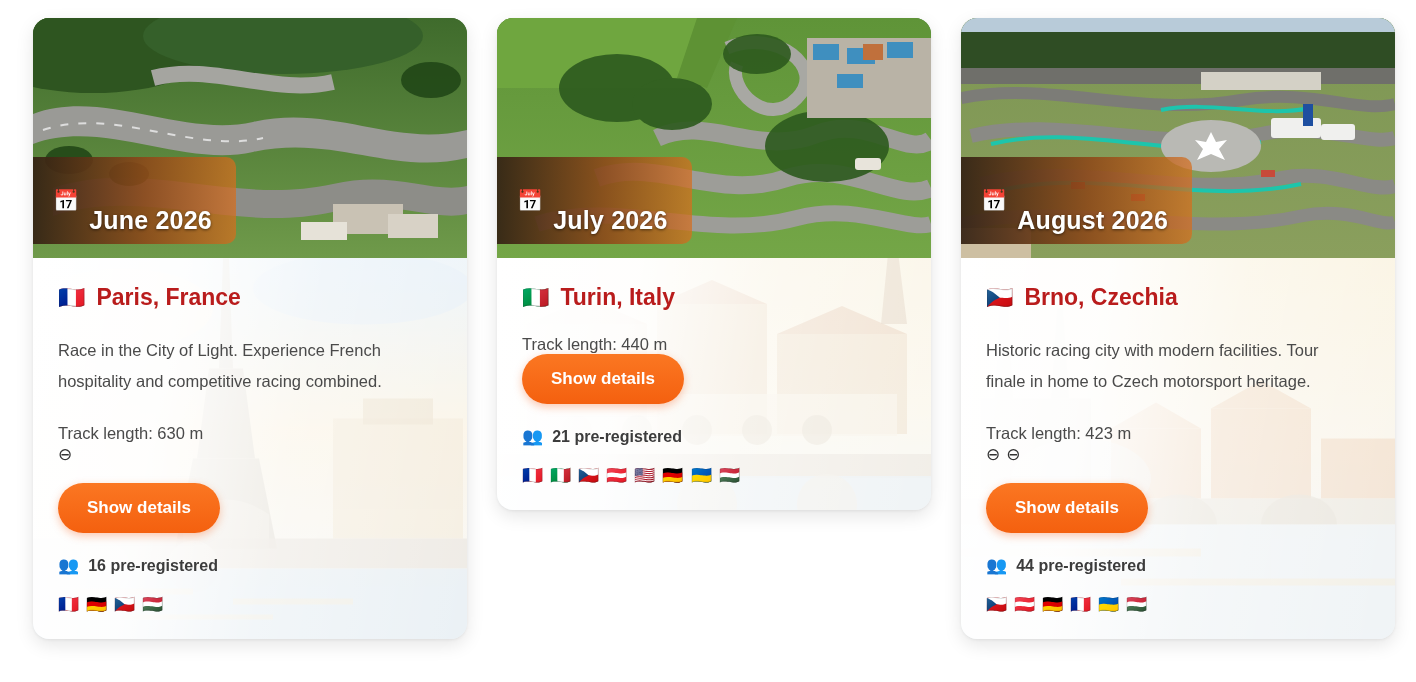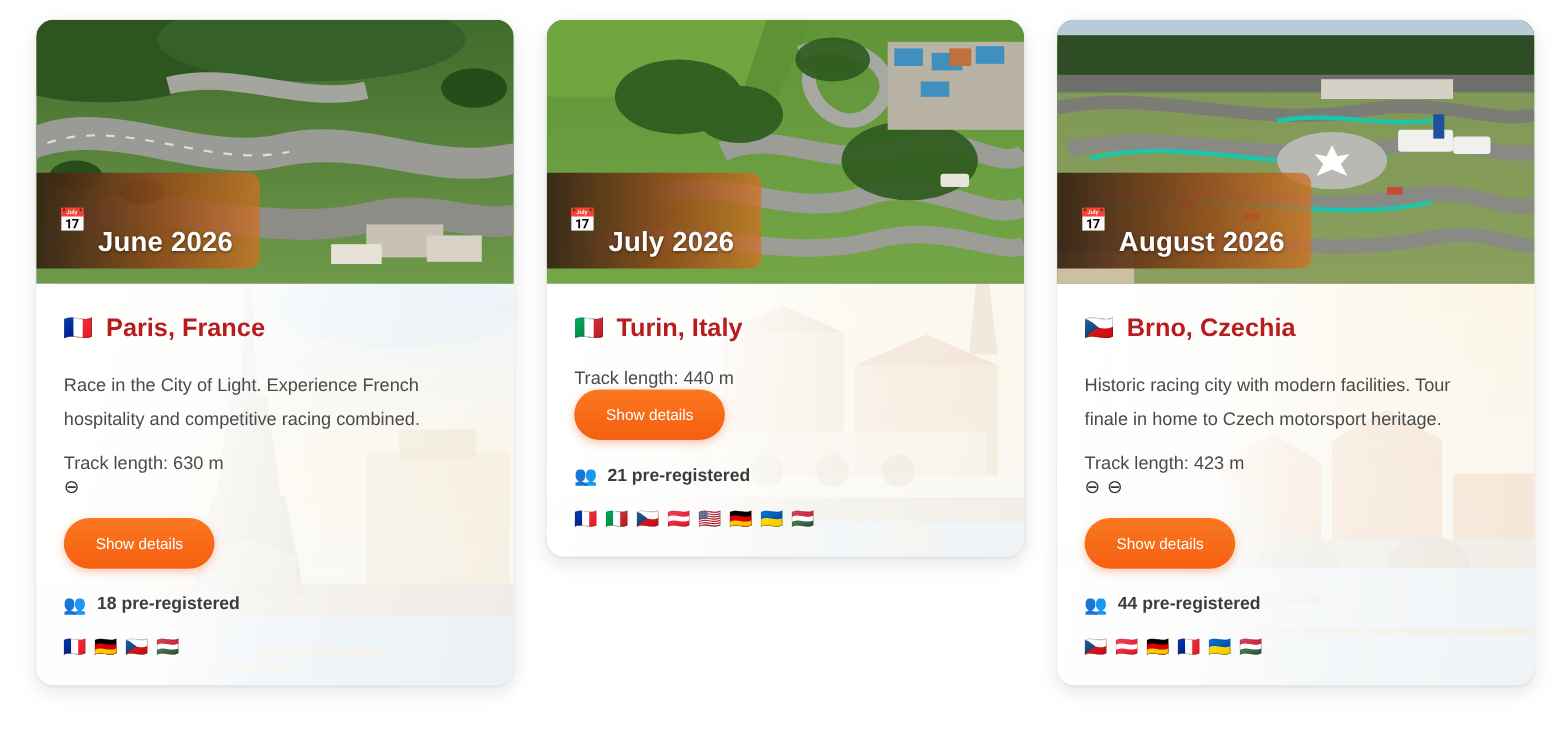--- a/index.html
+++ b/index.html
@@ -91,21 +91,21 @@
   .city-title .name {
     font-size: 23px;
     font-weight: 700;
     color: #b91c1c;
   }
 
   .desc {
     font-size: 16.5px;
     line-height: 1.85;
     color: #4a4a4a;
-    margin-bottom: 16px;
+    margin-bottom: 28px;
     max-width: 375px;
   }
   .track-len {
     font-size: 16.5px;
     color: #4a4a4a;
   }
 
   .award-row {
     display: flex;
     align-items: center;
@@ -117,22 +117,22 @@
   }
   .award-row:empty { margin-bottom: 0; min-height: 0; }
 
   .show-btn {
     display: inline-block;
     border: none;
     cursor: pointer;
     background: linear-gradient(180deg, #fb7722 0%, #f4600f 100%);
     color: #ffffff;
     font-family: "Liberation Sans", sans-serif;
-    font-size: 14px;
-    font-weight: 400;
+    font-size: 17px;
+    font-weight: 700;
     padding: 15px 29px;
     border-radius: 26px;
     box-shadow: 0 3px 9px rgba(244,98,31,.35);
   }
 
   .reg-row {
     display: flex;
     align-items: center;
     gap: 10px;
     margin-top: 22px;
@@ -231,21 +231,21 @@
           <span class="name">Paris, France</span>
         </div>
         <p class="desc">Race in the City of Light. Experience French hospitality and competitive racing combined.</p>
         <p class="track-len">Track length: 630 m</p>
         <div class="award-row">
           <span>⊖</span>
         </div>
         <button class="show-btn">Show details</button>
         <div class="reg-row">
           <span class="people">👥</span>
-          <span>18 pre-registered</span>
+          <span>16 pre-registered</span>
         </div>
         <div class="flag-strip">
           <span>🇫🇷</span>
           <span>🇩🇪</span>
           <span>🇨🇿</span>
           <span>🇭🇺</span>
         </div>
       </div>
     </div>
   </div>

